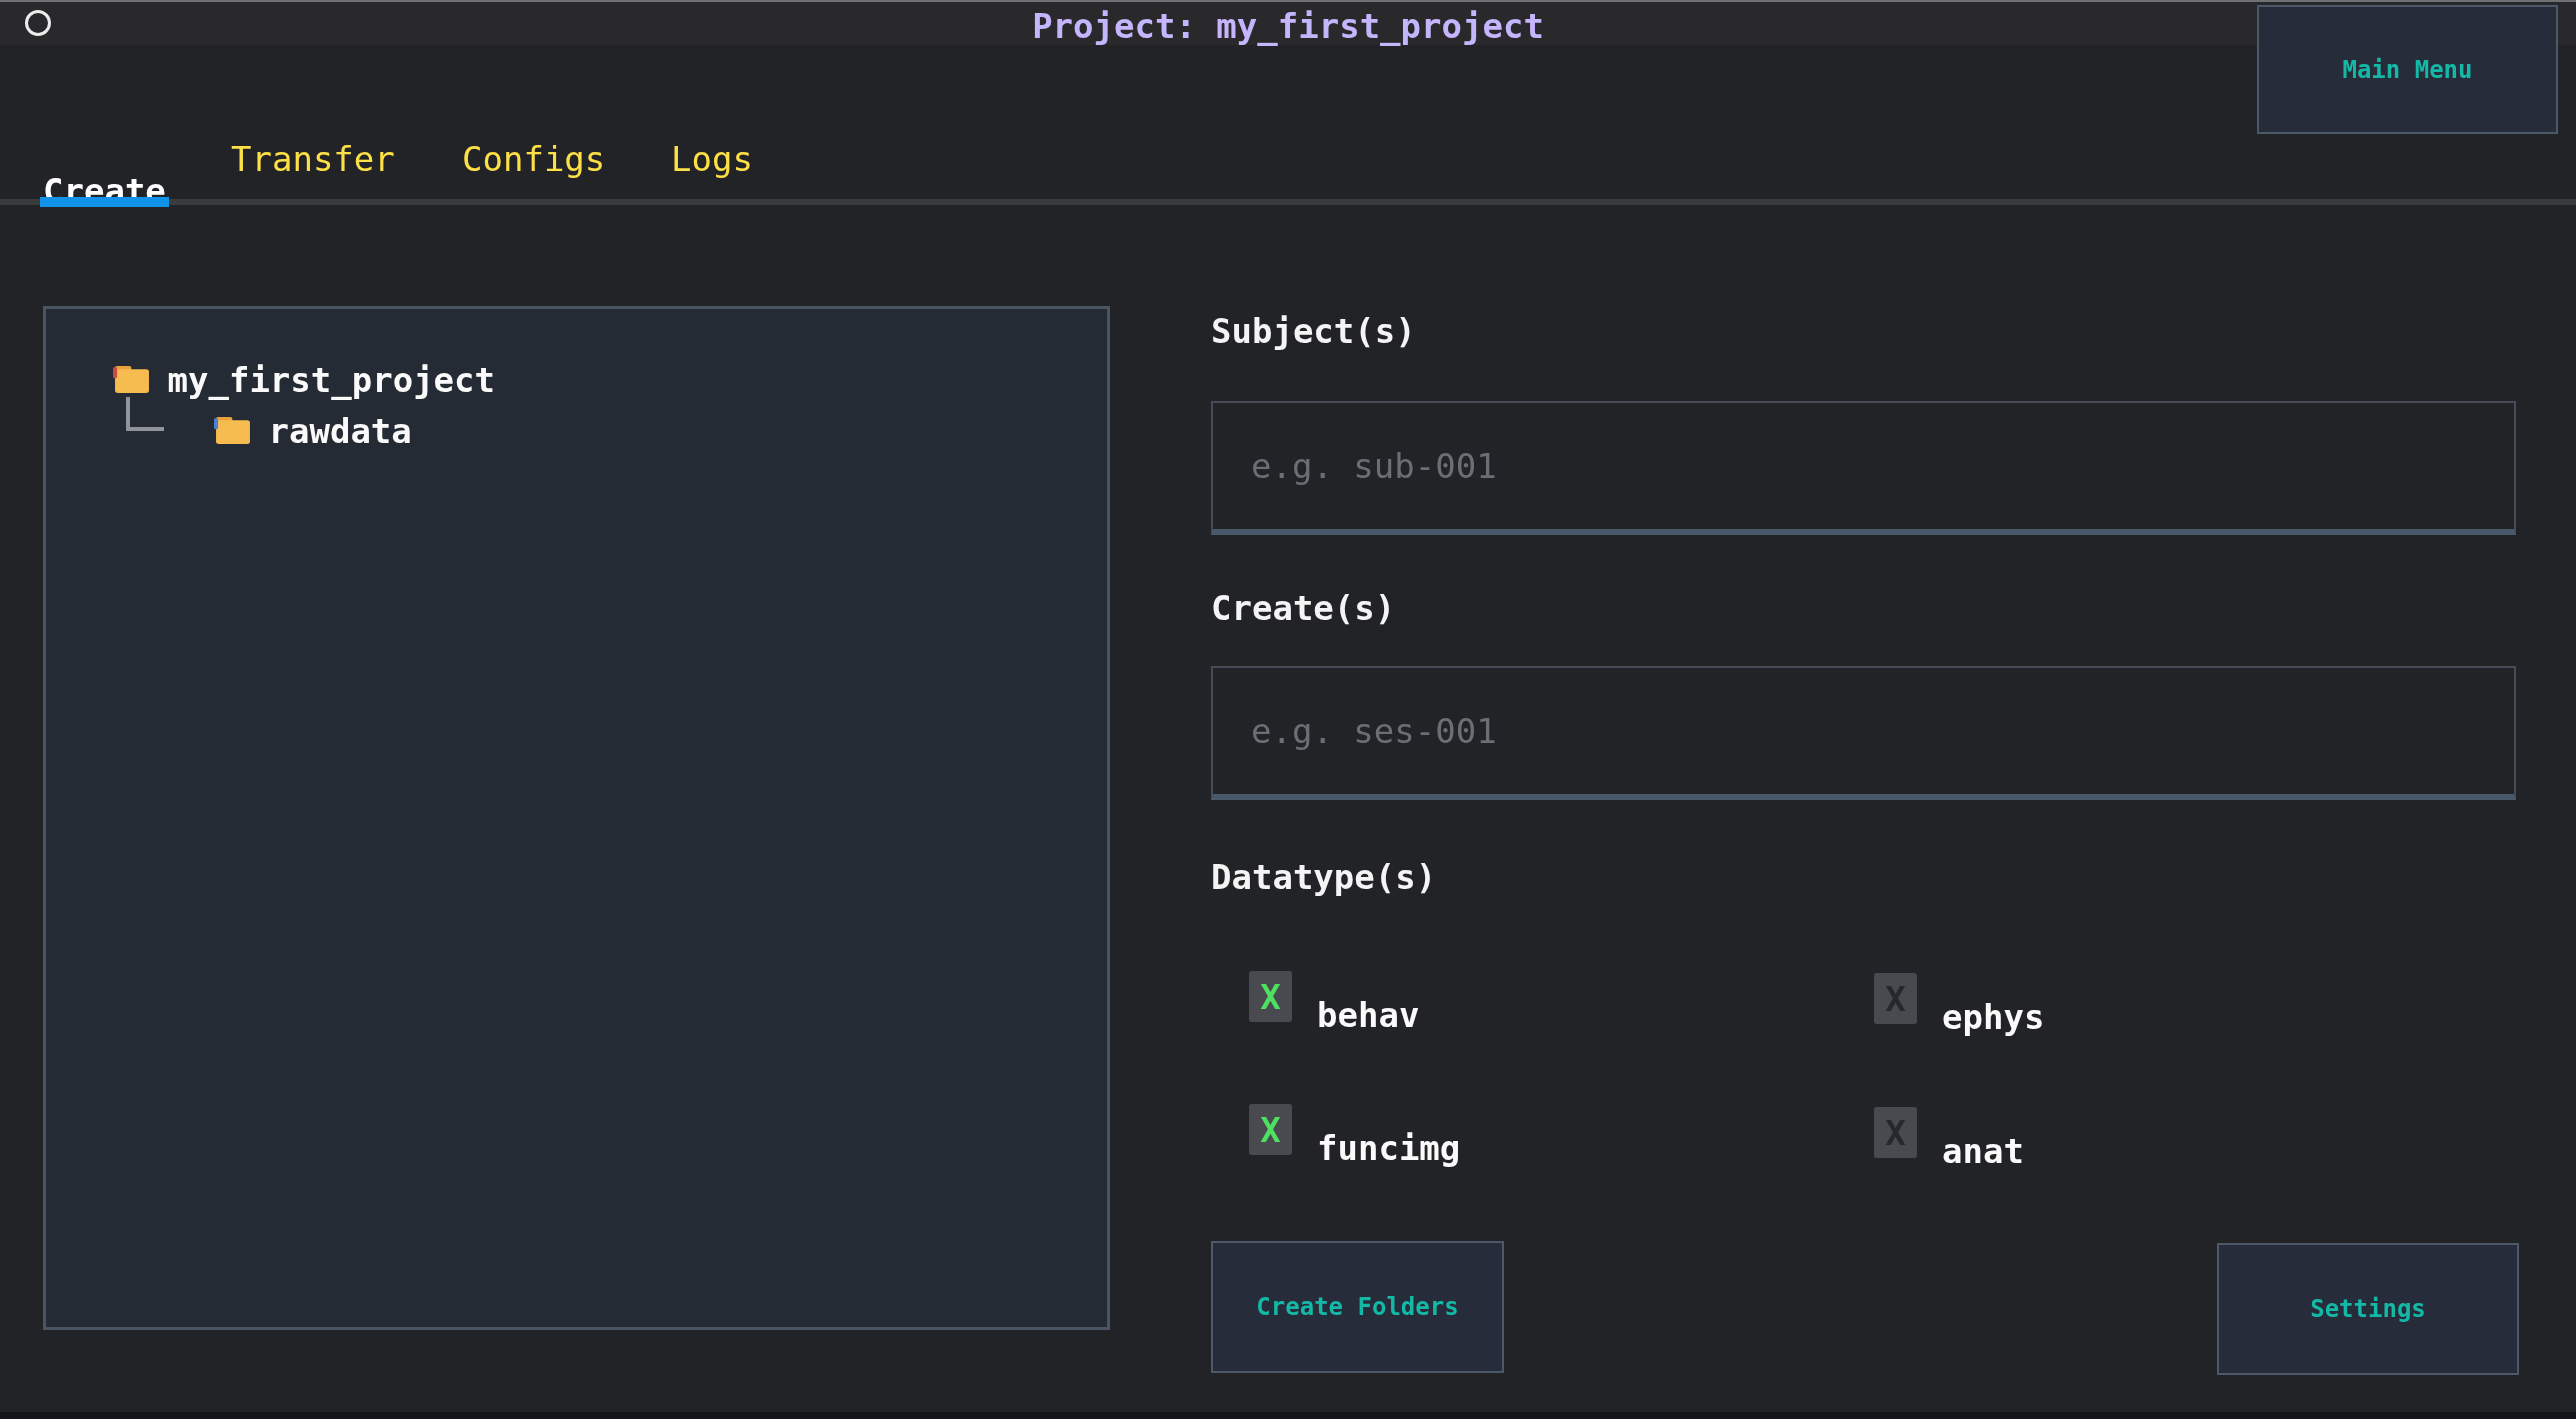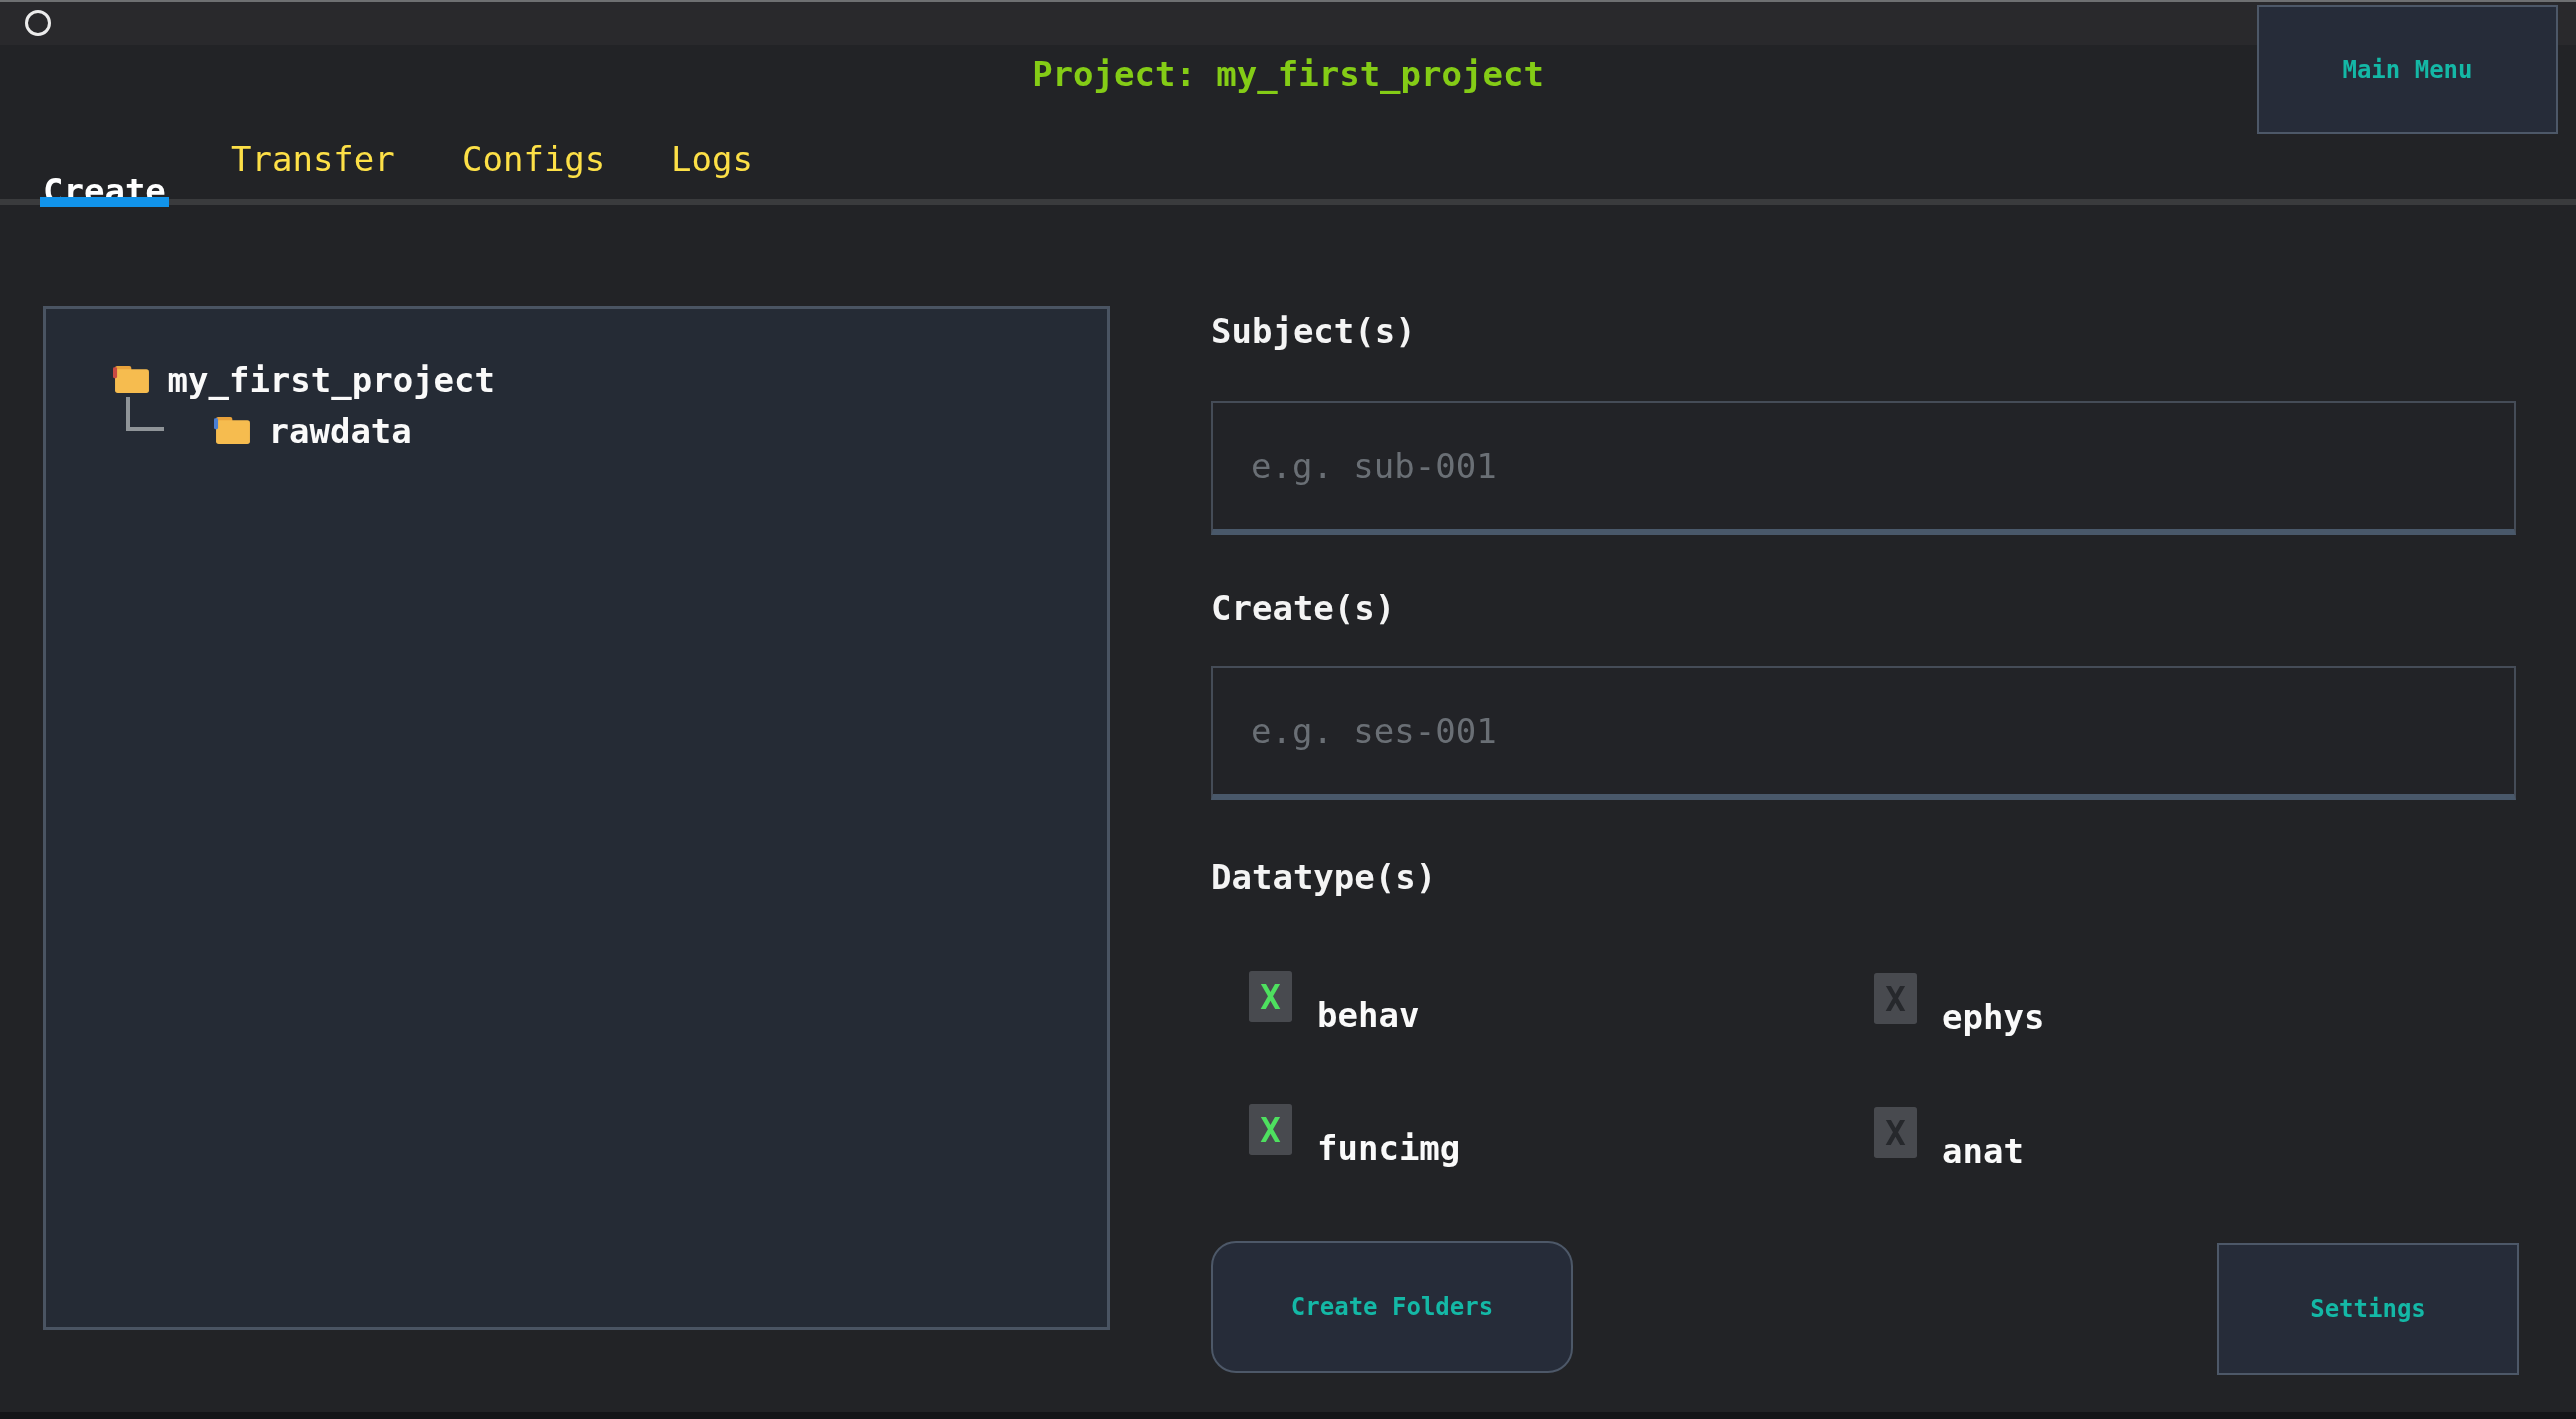--- a/index.html
+++ b/index.html
@@ -9,30 +9,30 @@
     font-family:"DejaVu Sans Mono",monospace;color:#f2f2f2;
   }
   
   .titlebar{position:absolute;left:0;top:0;width:100%;height:43px;background:#29292c;}
   .palette-icon{
     position:absolute;left:25px;top:7.6px;width:26px;height:26px;
     border:3.4px solid #ececec;border-radius:50%;box-sizing:border-box;background:transparent;
   }
   .app-title{
     position:absolute;left:50%;top:4.1px;transform:translateX(-50%);
-    font-size:34px;font-weight:bold;white-space:nowrap;color:#84cc16;margin-top:48px;
+    font-size:34px;font-weight:bold;white-space:nowrap;color:#c4b5fd;
   }
   
   .panel-btn{
     position:absolute;background:#262c39;border:2.7px solid #4d5868;box-sizing:border-box;
     color:#14b8a6;font-family:"DejaVu Sans Mono",monospace;font-size:24px;font-weight:bold;
     display:flex;align-items:center;justify-content:center;cursor:pointer;white-space:nowrap;
   }
   .main-menu{left:2257px;top:3.4px;width:301px;height:129px;}
-  .create-folders{left:1211px;top:1239px;width:362px;height:132px;border-radius:25px;}
+  .create-folders{left:1211px;top:1239px;width:293px;height:132px;}
   .settings{left:2217px;top:1241px;width:302px;height:132px;}
   
   .tab{
     position:absolute;top:136px;height:43px;font-size:34px;color:#fde047;
     cursor:pointer;white-space:nowrap;line-height:43px;
   }
   .tab.active{color:#ffffff;font-weight:bold;}
   .tab-create{left:43px;margin-top:32px;} .tab-transfer{left:231px;} .tab-configs{left:462px;} .tab-logs{left:671px;}
   .tab-rule{position:absolute;left:0;top:197px;width:100%;height:5.5px;background:#3a3b3d;}
   .tab-underline{position:absolute;left:40px;top:195px;width:129px;height:9.6px;background:var(--accent-blue,#1193ea);}

